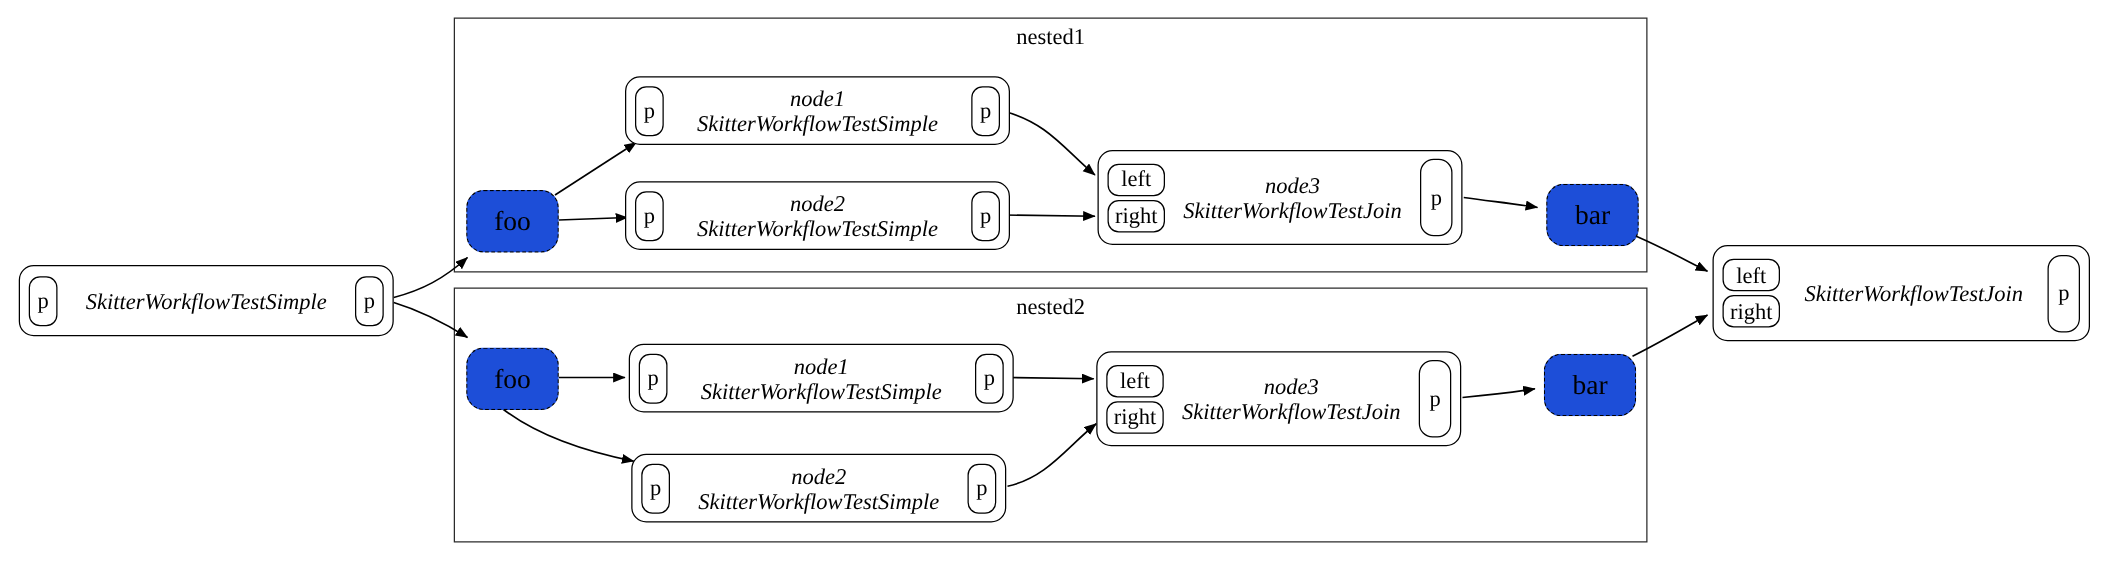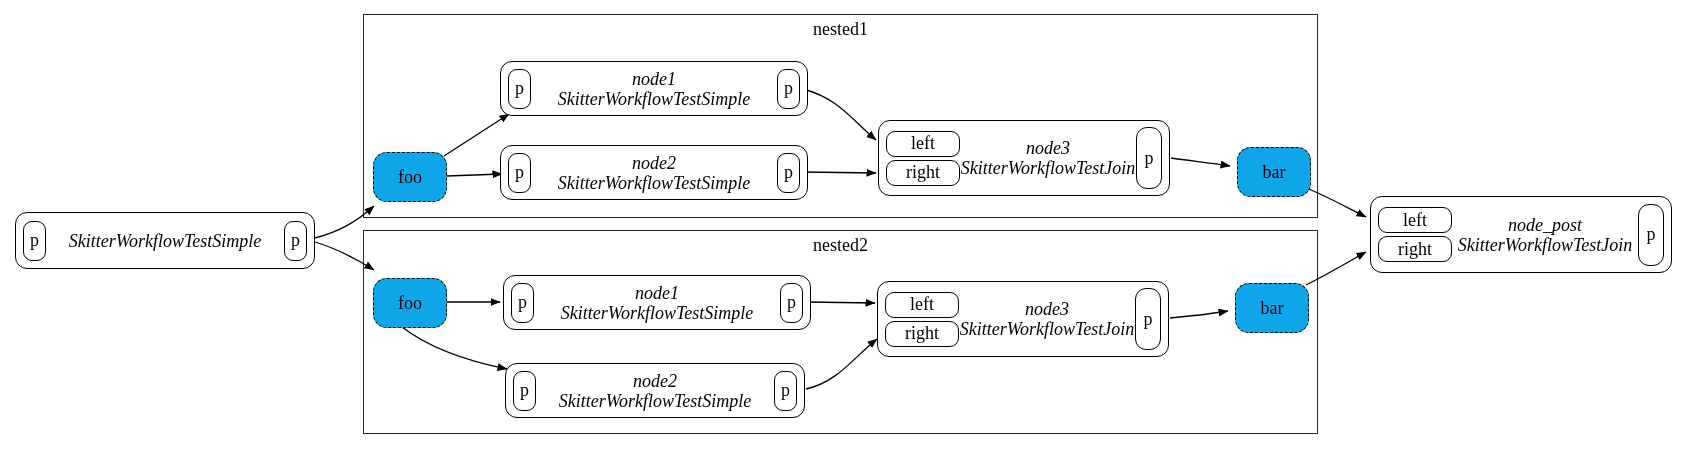--- a/index.html
+++ b/index.html
@@ -60,36 +60,36 @@
     background: #ffffff;
     display: flex;
     align-items: center;
     justify-content: center;
     font-size: 18px;
     box-sizing: border-box;
     flex: none;
   }
   .port-p { width: 23px; height: 40px; }
   .port-p-tall { width: 26px; height: 62px; border-radius: 11px; }
-  .port-lr { height: 26px; padding: 0 19px; min-width: 46px; }
+  .port-lr { height: 26px; padding: 0 5px; min-width: 46px; }
   .port-col {
     display: flex;
     flex-direction: column;
     gap: 3px;
     flex: none;
   }
   .ghost {
     position: absolute;
     border: 1.4px dashed #000000;
     border-radius: 14px;
-    background: #0ea5e9;
+    background: #1d4ed8;
     display: flex;
     align-items: center;
     justify-content: center;
-    font-size: 18px;
+    font-size: 22px;
     box-sizing: border-box;
     z-index: 3;
   }
   
   #node-pre   { left: 15px;   top: 212px; width: 300px; height: 57px; }
   #node-post  { left: 1370px; top: 196px; width: 302px; height: 77px; }
   #cluster-nested1 { left: 363px; top: 14px;  width: 955px; height: 204px; }
   #cluster-nested2 { left: 363px; top: 230px; width: 955px; height: 204px; }
   #n1-foo   { left: 373px;  top: 152px; width: 74px;  height: 50px; }
   #n1-node1 { left: 500px;  top: 61px;  width: 308px; height: 55px; }
@@ -255,21 +255,20 @@
   <div class="node" id="node-post">
     <div class="port-col">
       <div class="port port-lr">
           <span>left</span>
         </div>
       <div class="port port-lr">
           <span>right</span>
         </div>
     </div>
     <div class="label">
-      <div>node_post</div>
       <div>SkitterWorkflowTestJoin</div>
     </div>
     <div class="port port-p-tall">
         <span>p</span>
       </div>
   </div>
 
 </div>
 
 </body></html>

